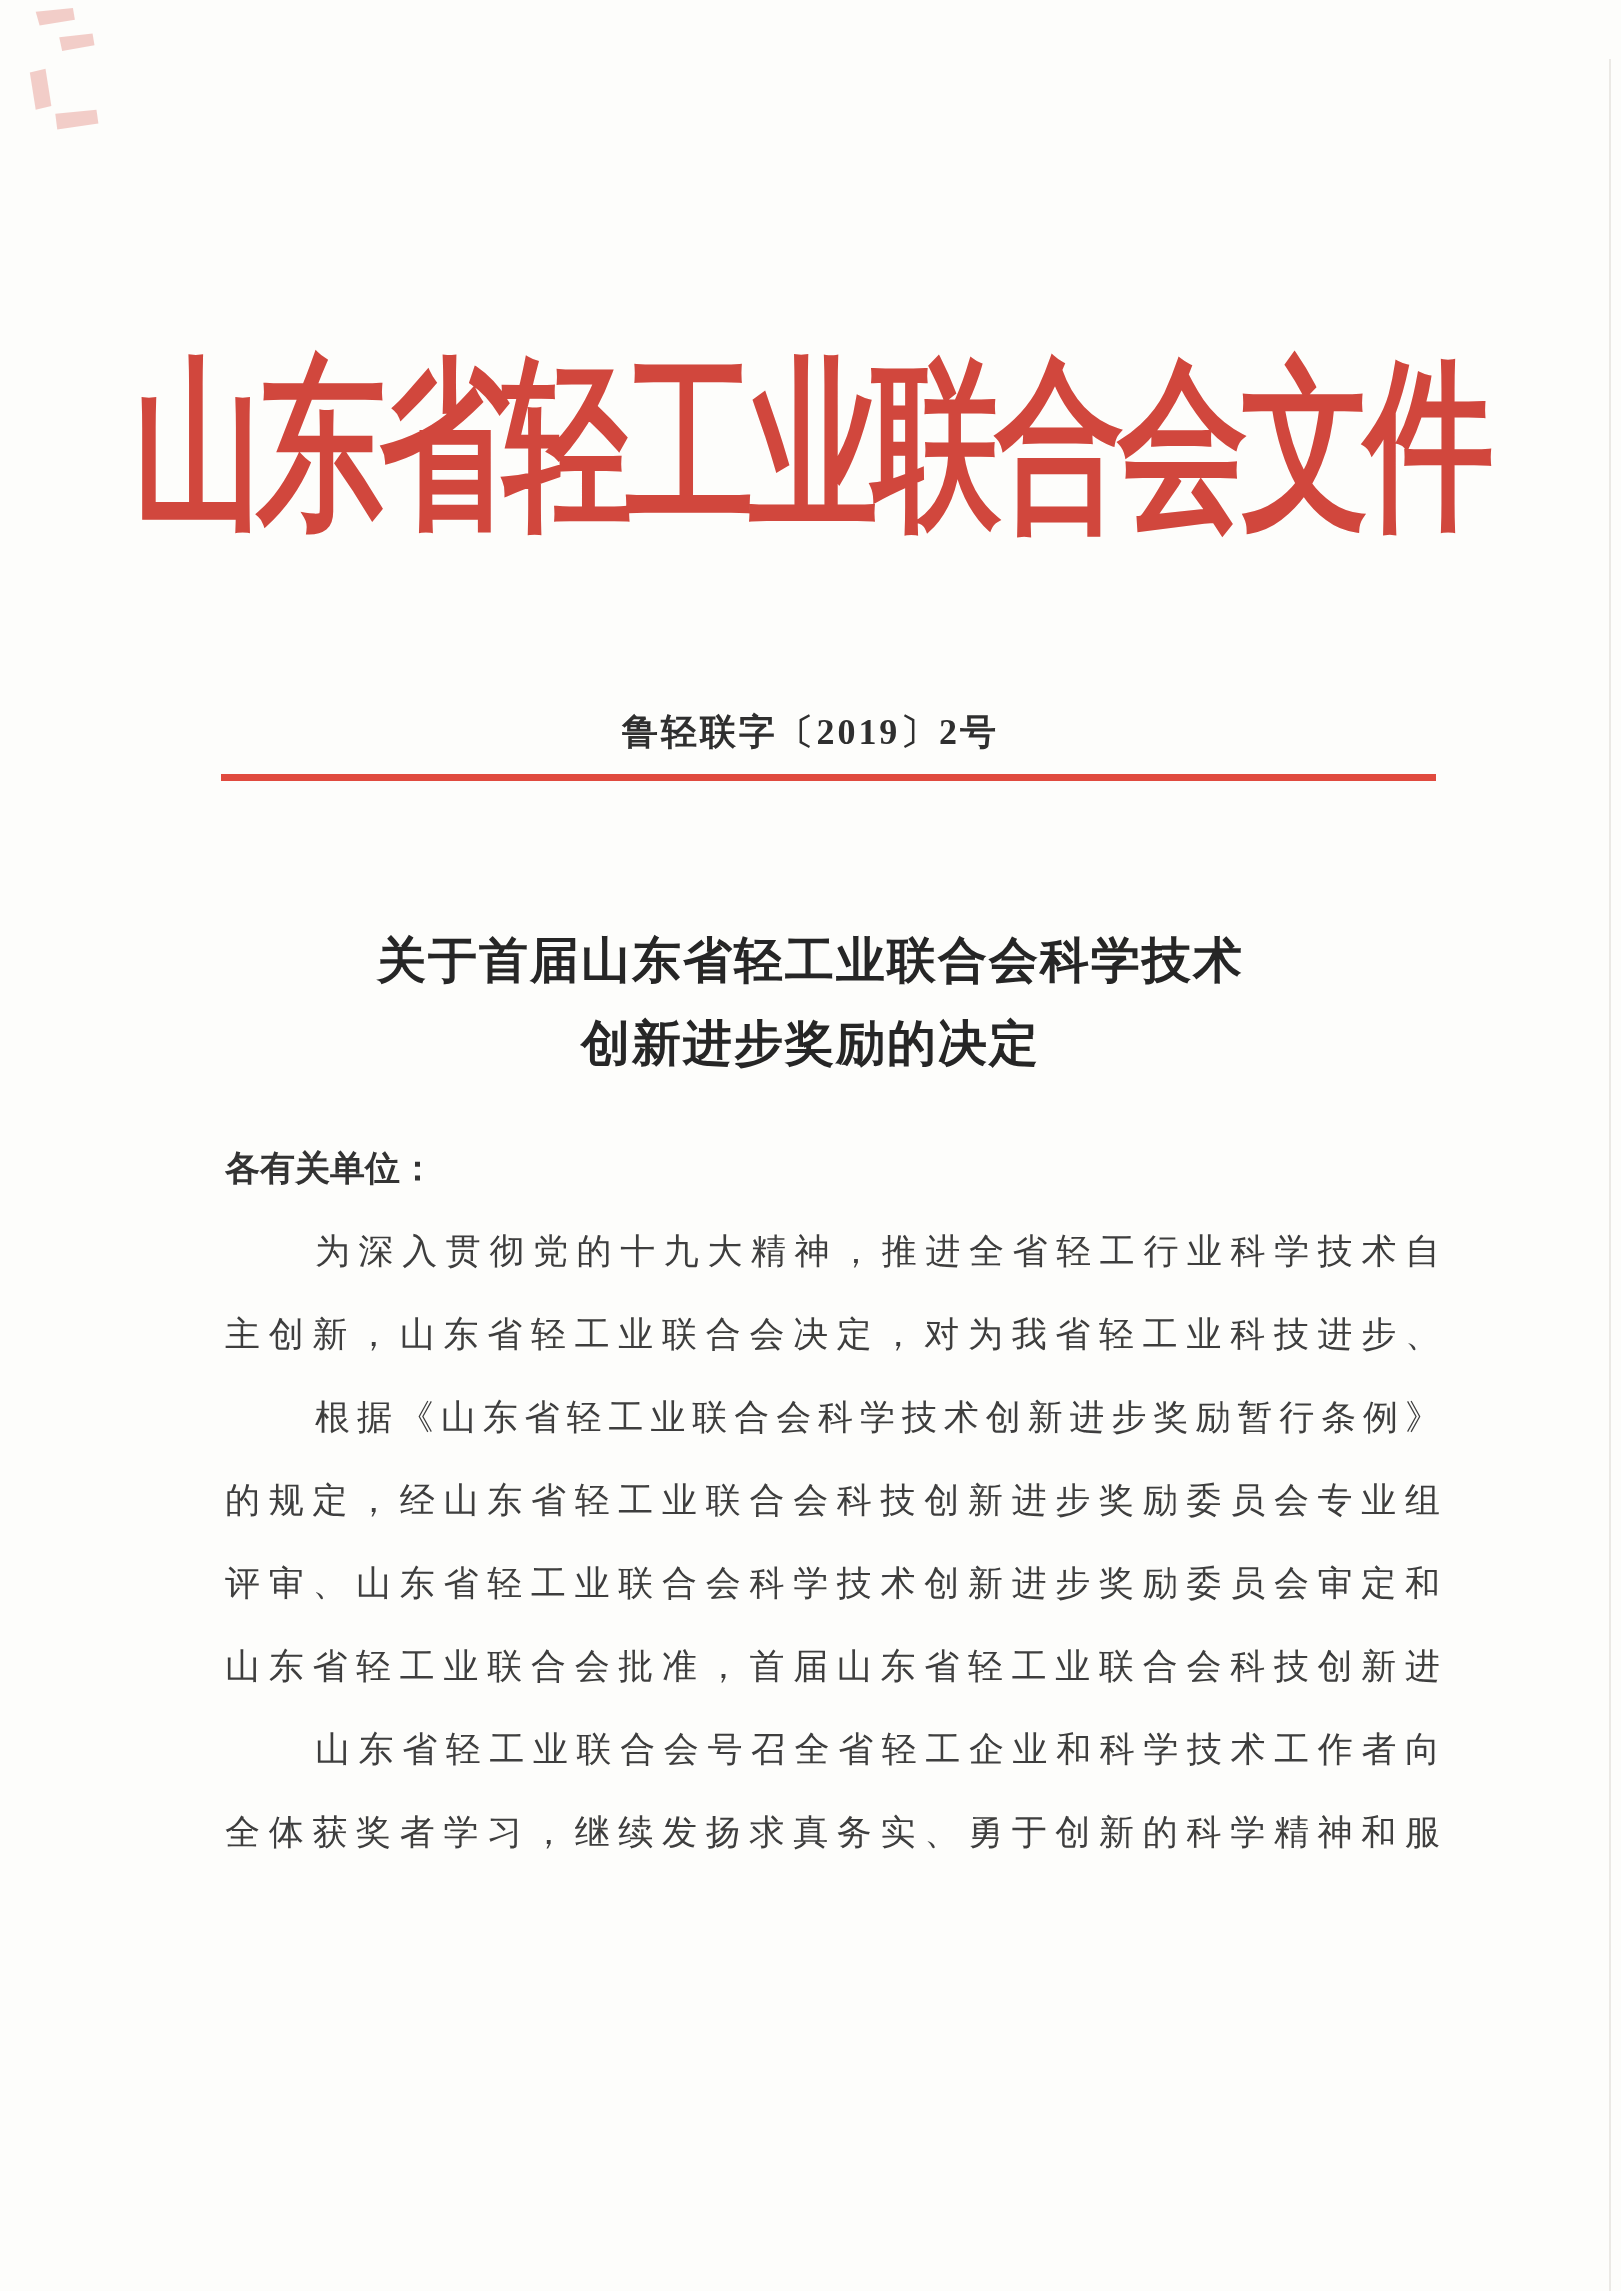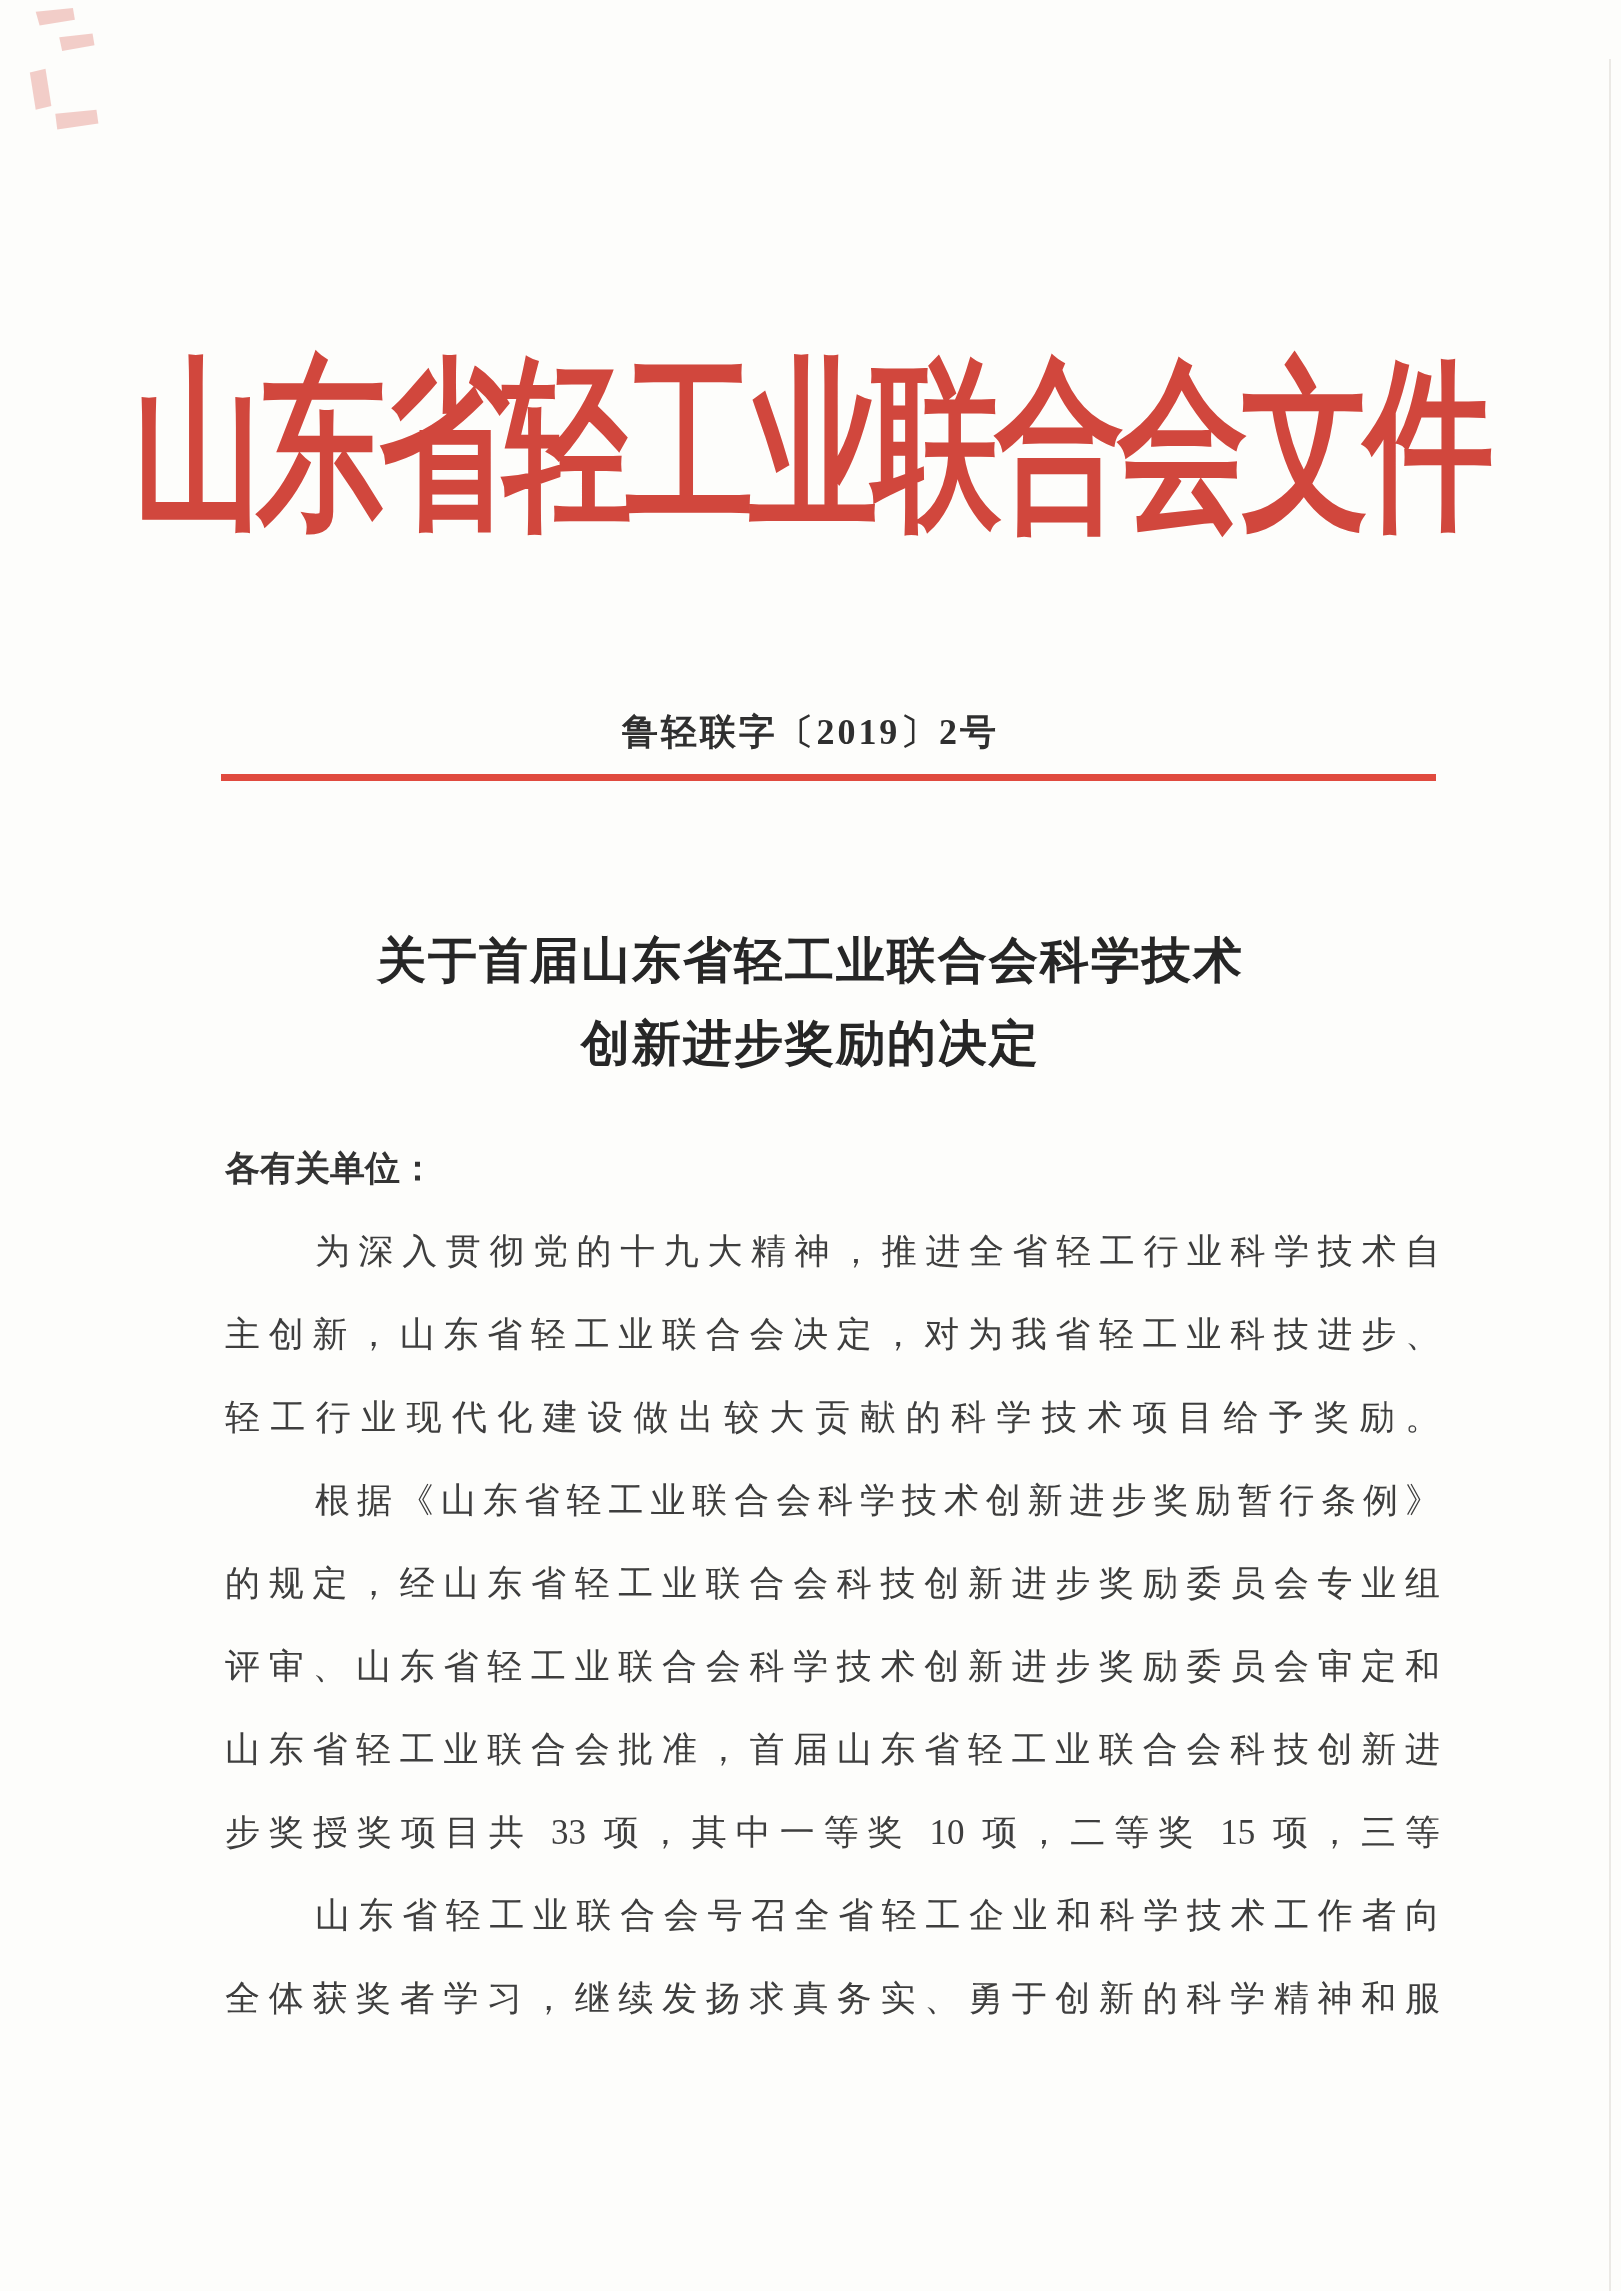--- a/index.html
+++ b/index.html
@@ -64,22 +64,20 @@
 
 <div class="doc-title">
   <div>关于首届山东省轻工业联合会科学技术</div>
   <div>创新进步奖励的决定</div>
 </div>
 
 <div class="body-text">
   <div class="line salutation">各有关单位：</div>
   <div class="line stretch indent">为深入贯彻党的十九大精神，推进全省轻工行业科学技术自</div>
   <div class="line stretch">主创新，山东省轻工业联合会决定，对为我省轻工业科技进步、</div>
-  <div class="line stretch">轻工行业现代化建设做出较大贡献的科学技术项目给予奖励。</div>
   <div class="line stretch indent">根据《山东省轻工业联合会科学技术创新进步奖励暂行条例》</div>
   <div class="line stretch">的规定，经山东省轻工业联合会科技创新进步奖励委员会专业组</div>
   <div class="line stretch">评审、山东省轻工业联合会科学技术创新进步奖励委员会审定和</div>
   <div class="line stretch">山东省轻工业联合会批准，首届山东省轻工业联合会科技创新进</div>
-  <div class="line stretch">步奖授奖项目共 33 项，其中一等奖 10 项，二等奖 15 项，三等</div>
   <div class="line stretch indent">山东省轻工业联合会号召全省轻工企业和科学技术工作者向</div>
   <div class="line stretch">全体获奖者学习，继续发扬求真务实、勇于创新的科学精神和服</div>
 </div>
 
 
 </body></html>

